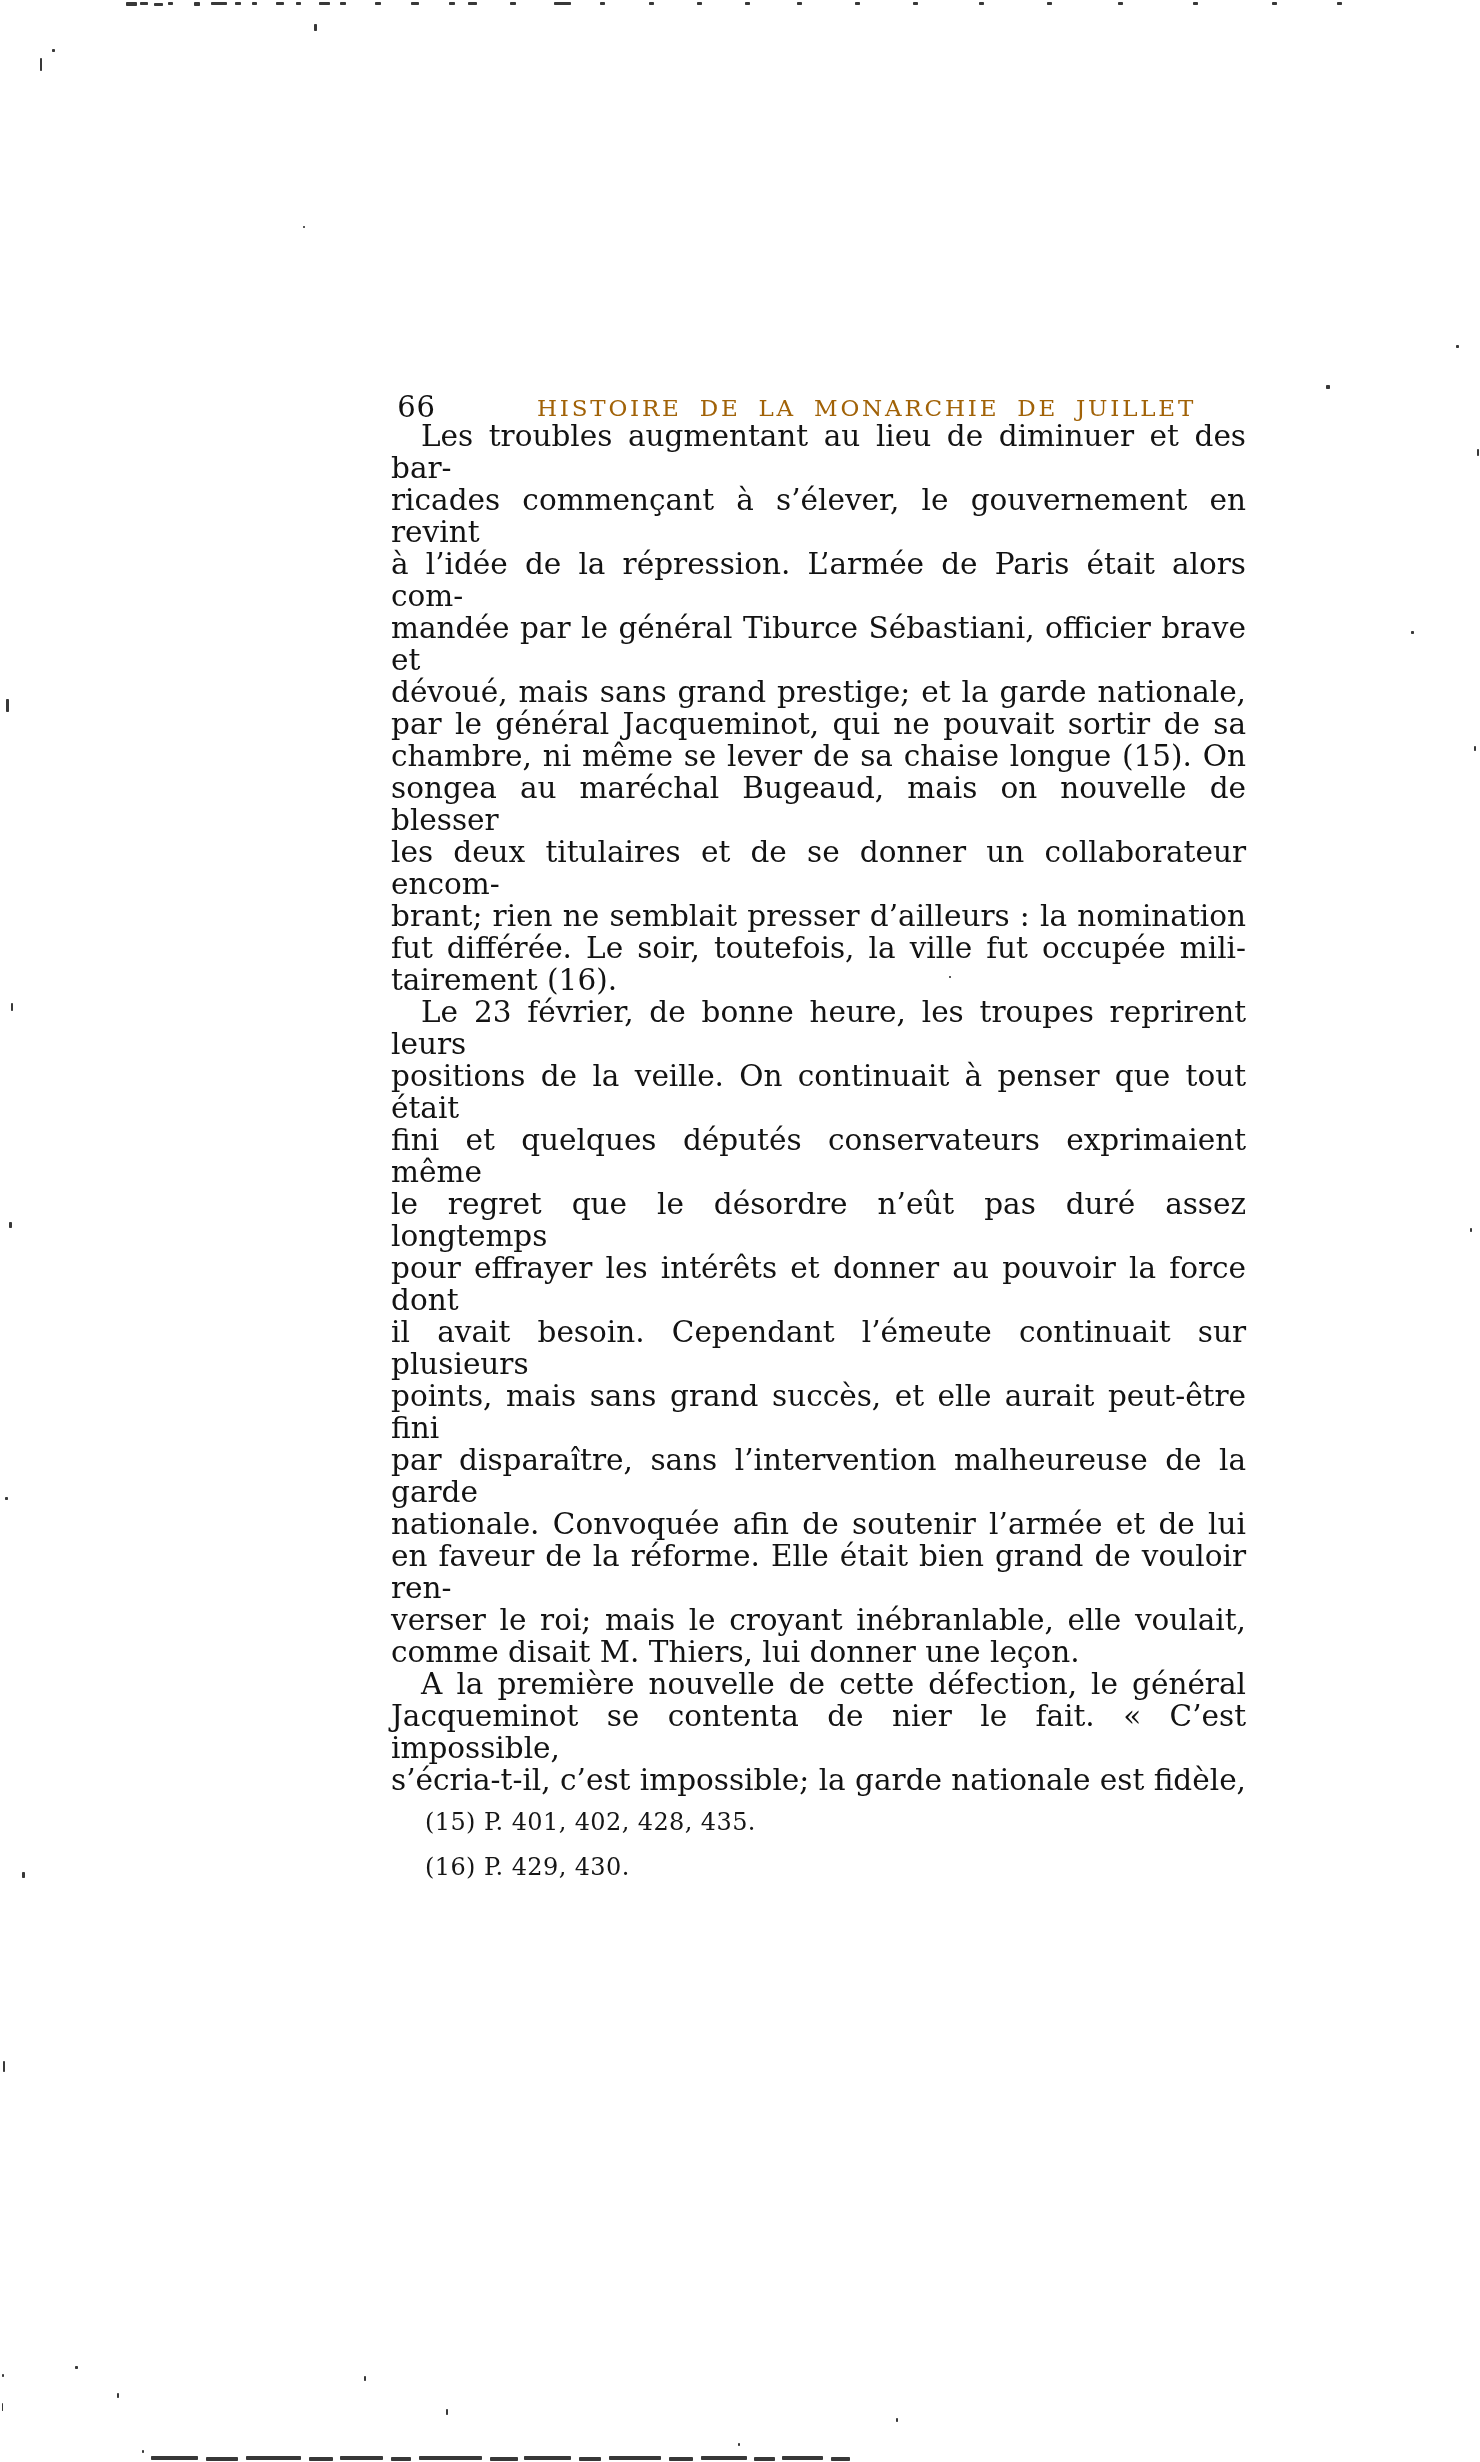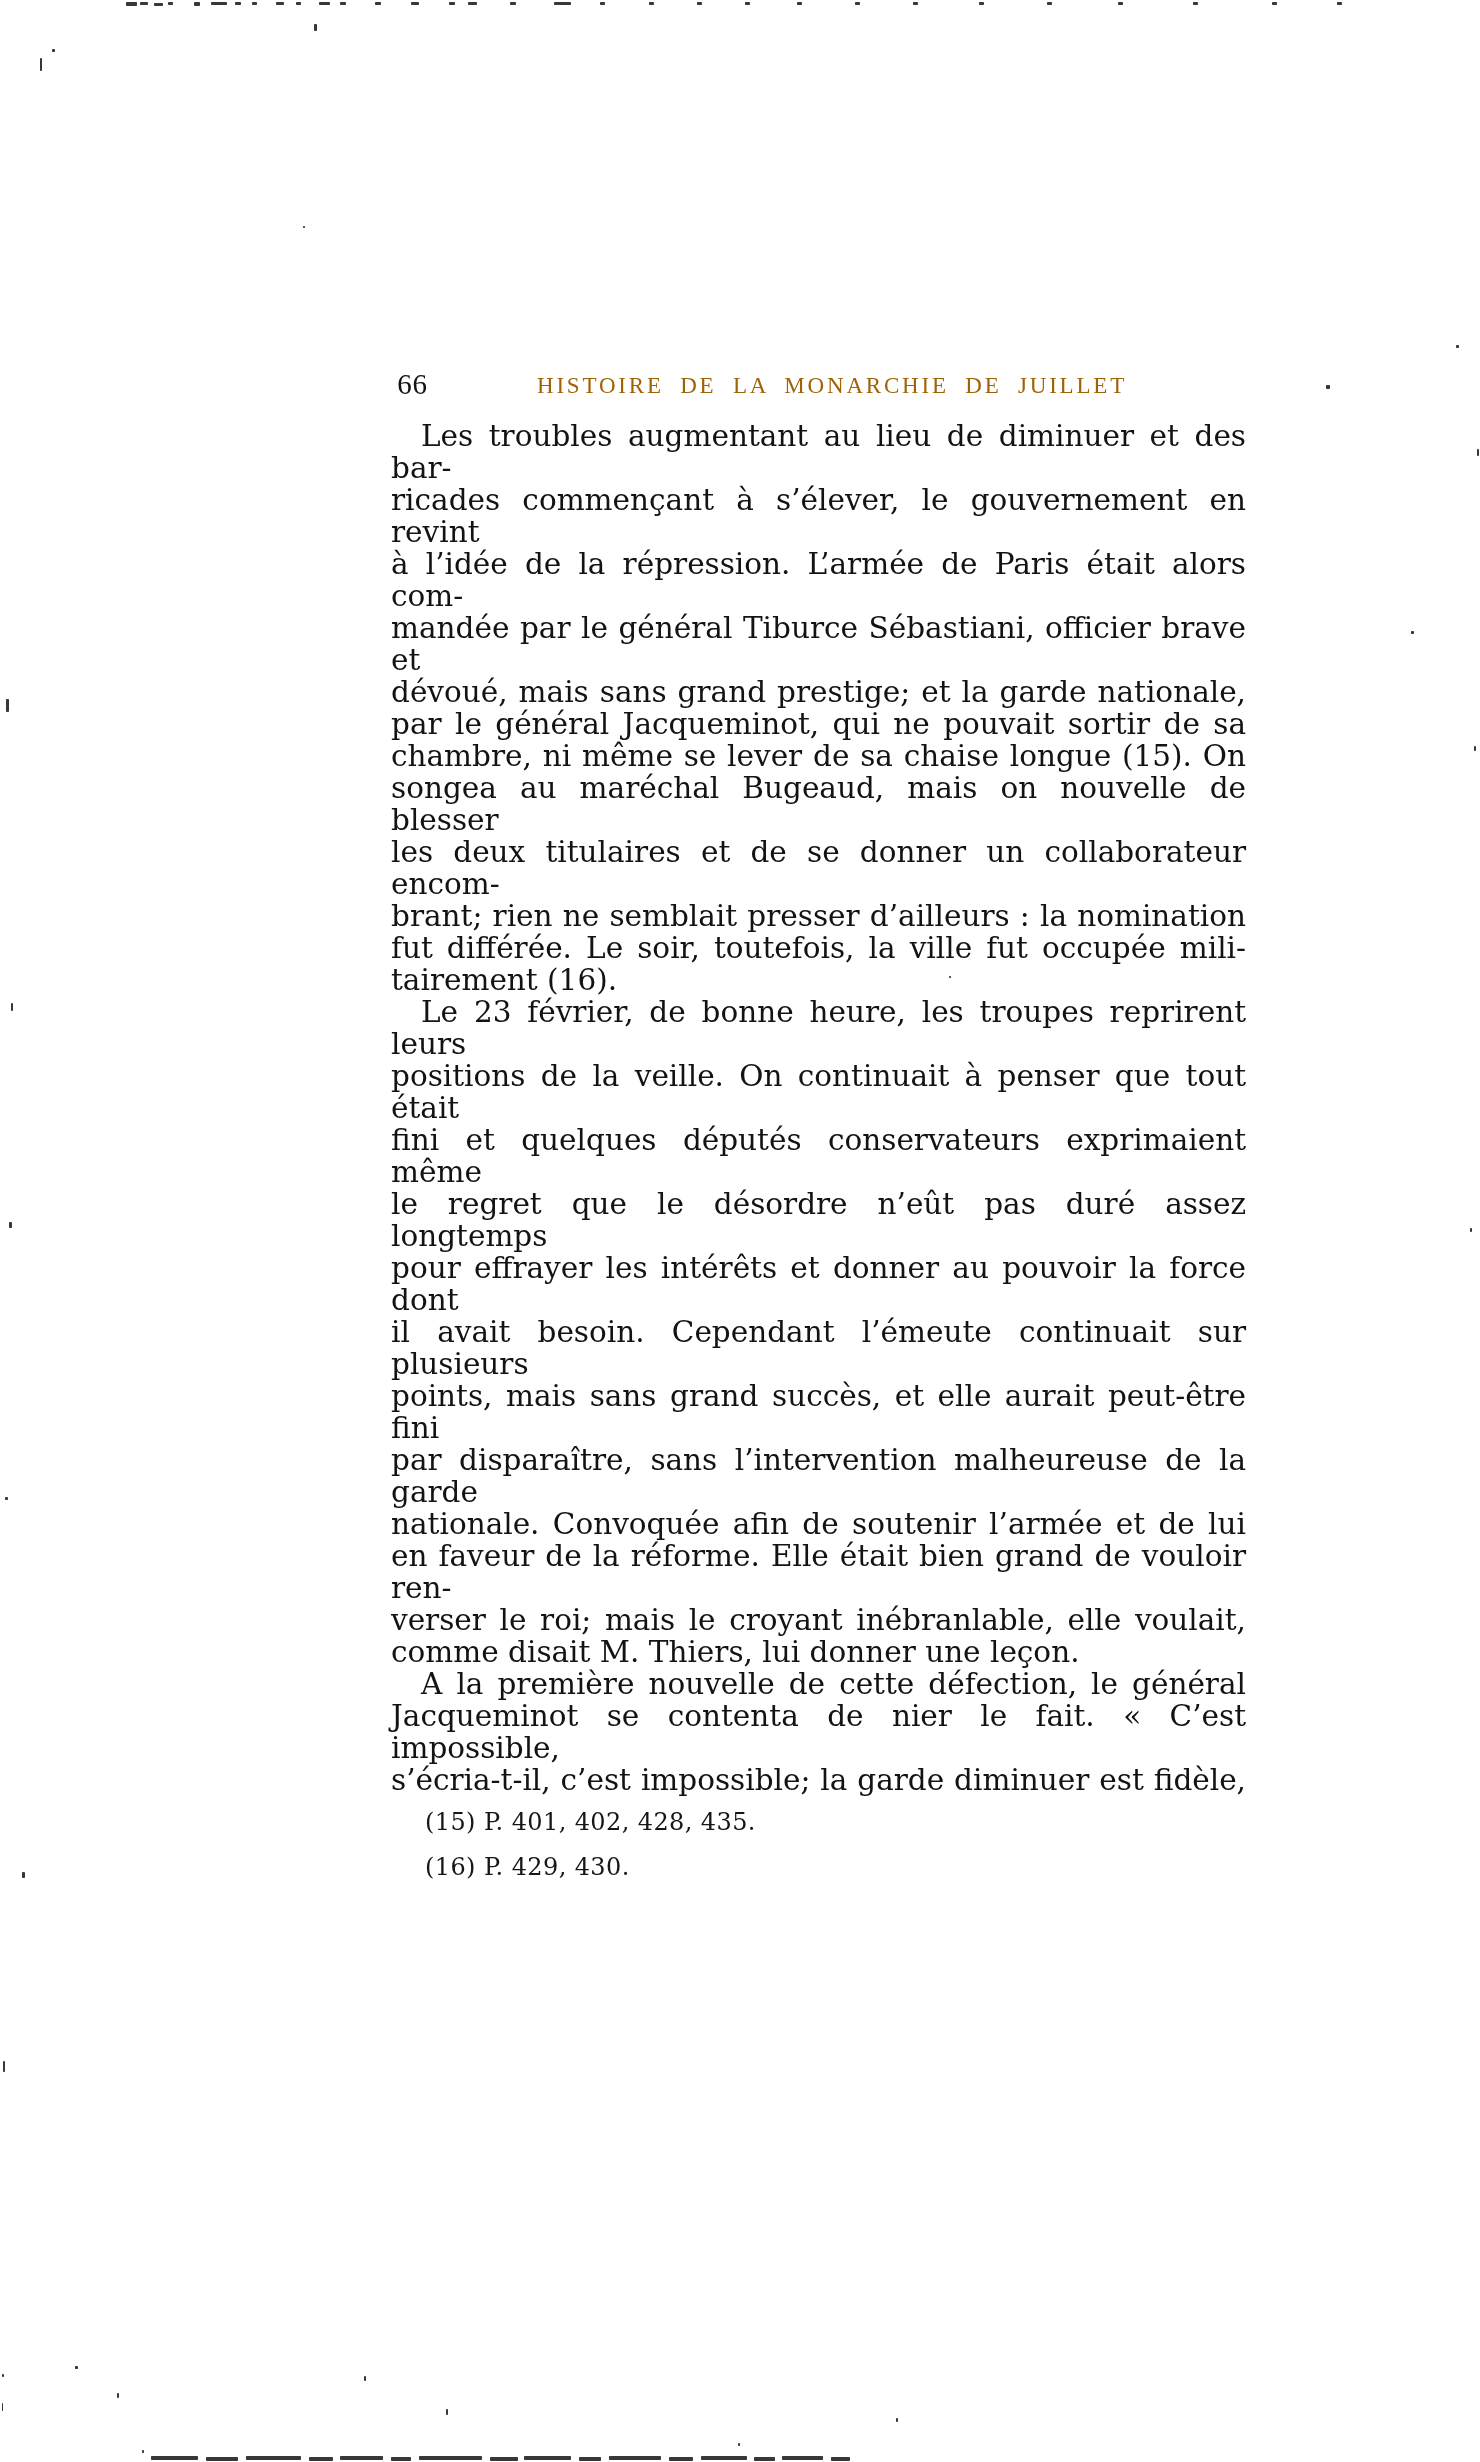--- a/index.html
+++ b/index.html
@@ -4,21 +4,21 @@
 <style>
   html,body{margin:0;padding:0;}
   body{
     width:1481px;height:2462px;position:relative;background:#ffffff;
     font-family:"DejaVu Serif","Liberation Serif",serif;color:#121212;
     -webkit-font-smoothing:antialiased;
   }
   .page{position:absolute;inset:0;overflow:hidden;background:#ffffff;}
 
   
-  .runhead{position:absolute;top:368px;left:391px;width:855px;height:39px;font-family:Liberation Serif, serif;}
+  .runhead{position:absolute;top:390px;left:391px;width:855px;height:39px;}
   .pagenum{position:absolute;left:6.3px;top:0;font-size:29px;letter-spacing:0.8px;}
   .runtitle{
     position:absolute;left:146px;top:4.7px;font-size:23px;letter-spacing:2.8px;
     word-spacing:7.9px;white-space:nowrap;color:#a16207;
   }
 
   
   .textblock{
     position:absolute;left:391px;top:420px;width:855px;
     font-size:29.5px;line-height:32px;color:#131313;
@@ -78,21 +78,21 @@
       <div class="ln">par disparaître, sans l’intervention malheureuse de la garde</div>
       <div class="ln">nationale. Convoquée afin de soutenir l’armée et de lui</div>
       <div class="ln">en faveur de la réforme. Elle était bien grand de vouloir ren-</div>
       <div class="ln">verser le roi; mais le croyant inébranlable, elle voulait,</div>
       <div class="ln nj">comme disait M. Thiers, lui donner une leçon.</div>
     </div>
 
     <div class="para">
       <div class="ln ind">A la première nouvelle de cette défection, le général</div>
       <div class="ln">Jacqueminot se contenta de nier le fait. « C’est impossible,</div>
-      <div class="ln">s’écria-t-il, c’est impossible; la garde diminuer est fidèle,</div>
+      <div class="ln">s’écria-t-il, c’est impossible; la garde nationale est fidèle,</div>
     </div>
 
   </div>
 
   <div class="footnotes">
     <div class="fn">(15) P. 401, 402, 428, 435.</div>
     <div class="fn">(16) P. 429, 430.</div>
   </div>
 
   <div id="specks">

